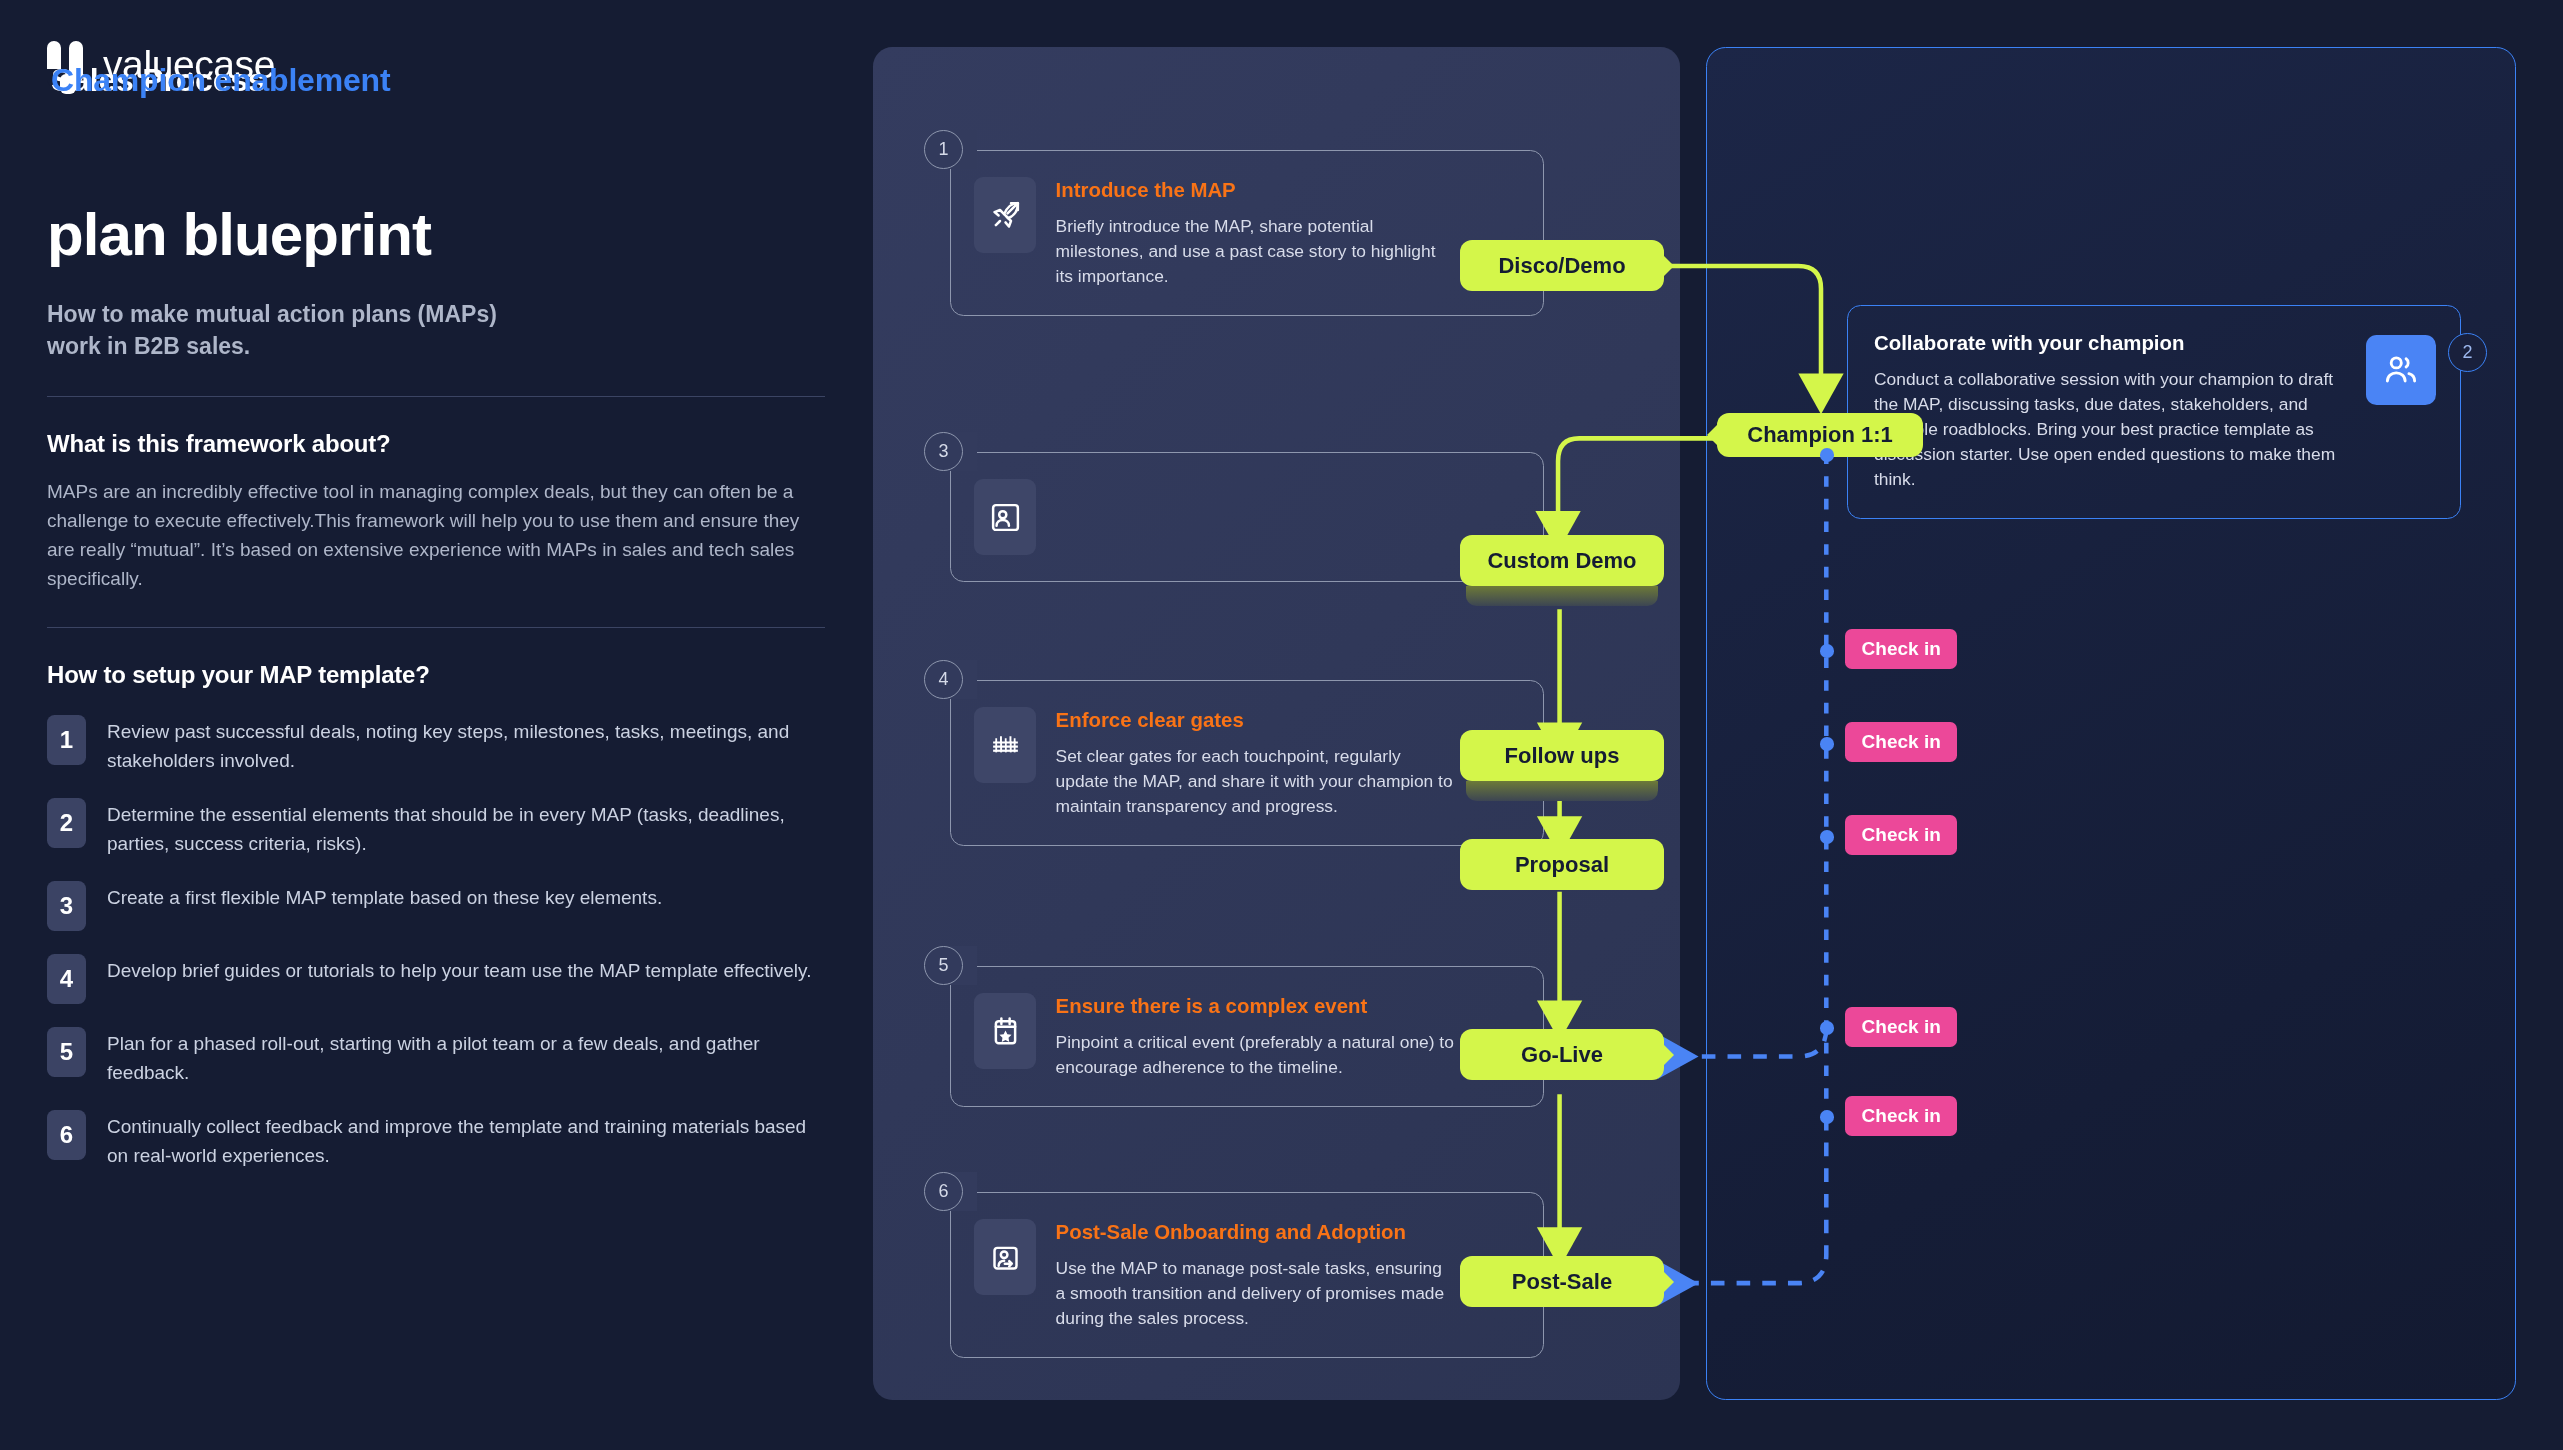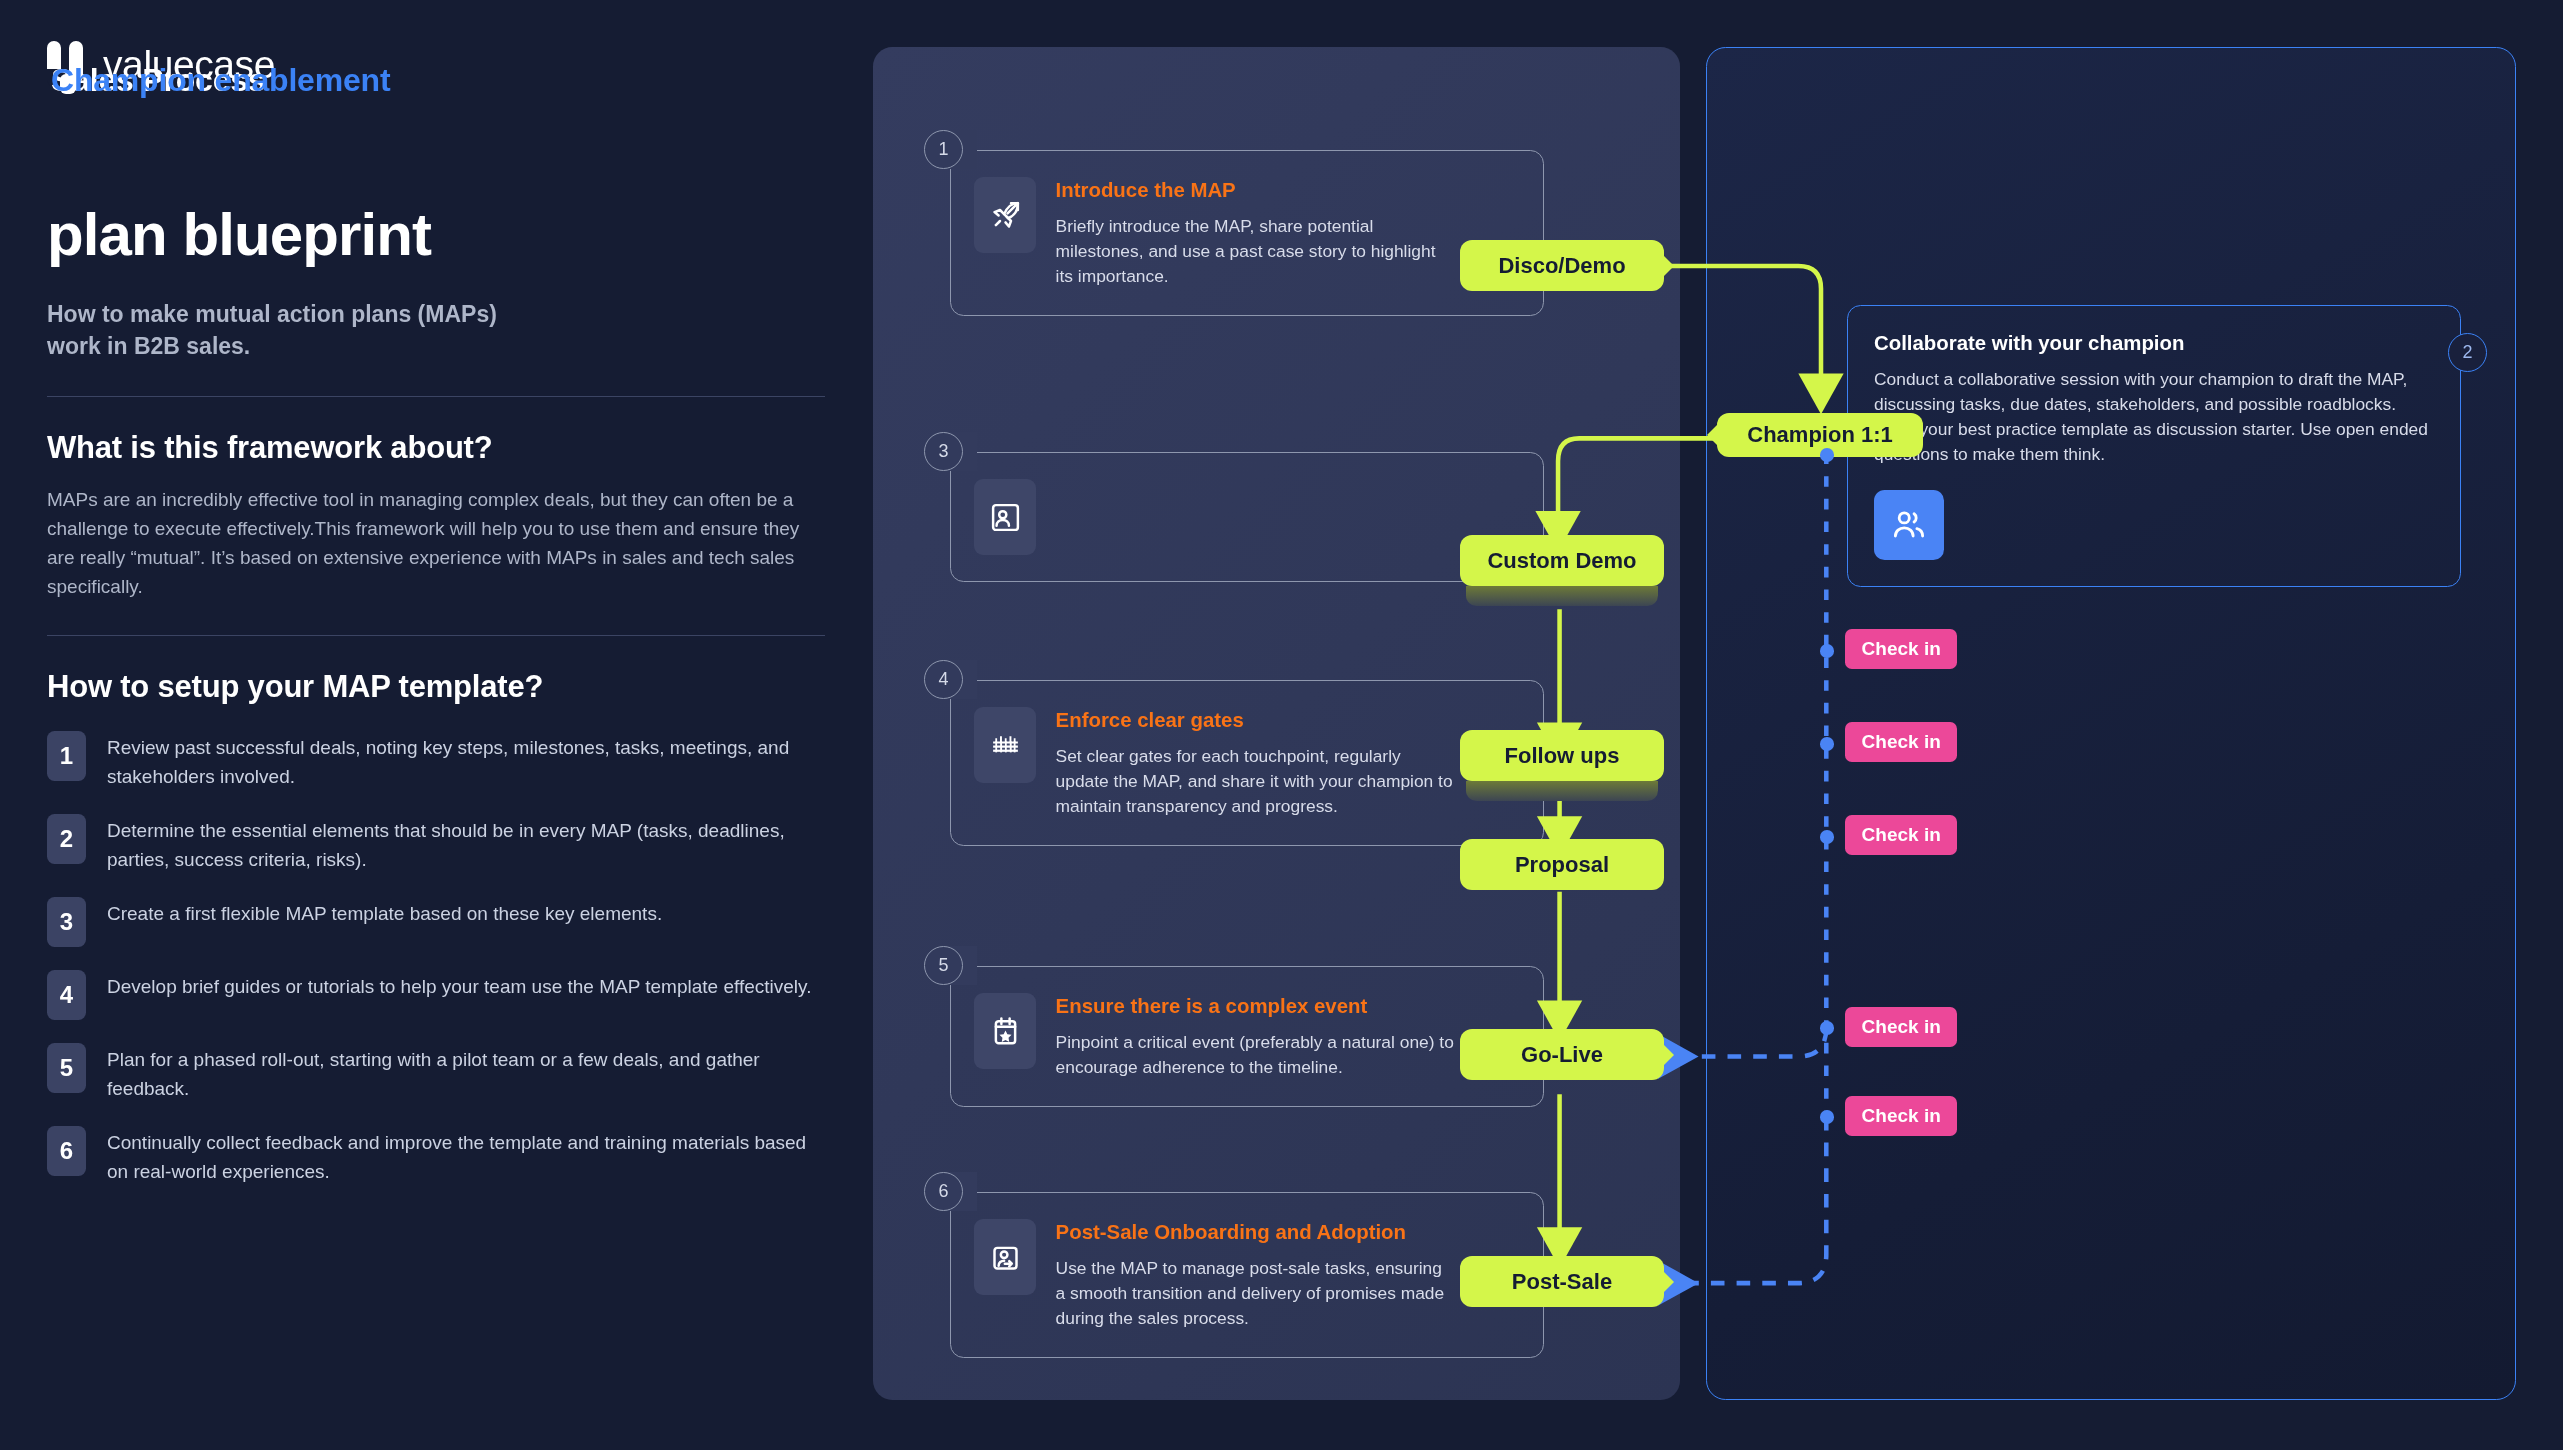--- a/index.html
+++ b/index.html
@@ -51,21 +51,21 @@
   #hero-sub {
     margin-top: 30px;
     font-size: 23px; line-height: 1.42; font-weight: 700;
     color: #aeb6c9;
   }
 
   .rule { height: 1.5px; background: #3b4463; margin: 33px 0 0 0; }
 
   .sec-head {
     margin-top: 33px;
-    font-size: 31px; font-weight: 700; color: #ffffff; letter-spacing: -0.2px;
+    font-size: 24px; font-weight: 700; color: #ffffff; letter-spacing: -0.2px;
   }
   .sec-body {
     margin-top: 19.6px;
     font-size: 19px; line-height: 1.52; color: #aeb6c9;
   }
 
   #steps-list { margin-top: 26px; }
   .lstep { display: flex; gap: 21px; margin-bottom: 23px; align-items: flex-start; }
   .lstep-num {
     flex: 0 0 auto;
@@ -137,21 +137,21 @@
   #champ-title {
     position: absolute; left: 51px; top: 62px;
     font-size: 32px; font-weight: 700; color: #3b82f6; letter-spacing: -0.2px;
   }
 
   #champ-card {
     position: absolute; left: 1847px; top: 305px;
     width: 614px;
     border: 1.5px solid #3b82f6; border-radius: 13.6px;
   }
-  #champ-card-inner { display: flex; gap: 19.6px; padding: 26px 24px 26px 26px; flex-direction: column; }
+  #champ-card-inner { display: flex; gap: 19.6px; padding: 26px 24px 26px 26px; }
   #champ-card-txt { flex: 1 1 auto; }
   #champ-card-title {
     font-size: 20.4px; font-weight: 700; color: #ffffff; margin-bottom: 12px;
   }
   #champ-card-desc { font-size: 17.4px; line-height: 1.44; color: #d8dcea; }
   #champ-icon {
     flex: 0 0 auto; width: 70px; height: 70px; border-radius: 10.6px;
     background: #4a84f5; display: flex; align-items: center; justify-content: center;
     margin-top: 3px;
   }

